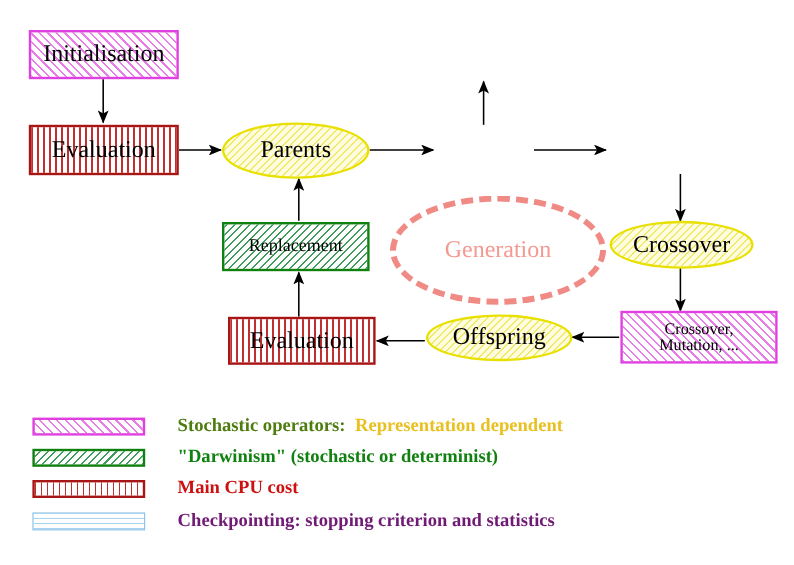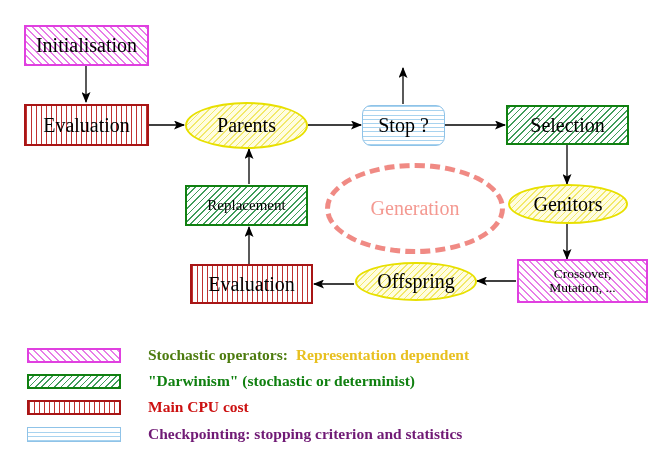--- a/index.html
+++ b/index.html
@@ -180,30 +180,24 @@
 
   <div class="node fill-red txt-20" style="left:24px; top:104px; width:125px; height:42px;">
     <span>Evaluation</span>
   </div>
 
   <div class="ellipse txt-20" style="left:185px; top:102px; width:123px; height:47px;">
     <span>Parents</span>
   </div>
 
 
-  <div class="node fill-blue rounded txt-20" style="left:362px; top:105px; width:83px; height:41px;">
-    <span>Stop ?</span>
-  </div>
-
-  <div class="node fill-green txt-20" style="left:506px; top:105px; width:123px; height:40px;">
-    <span>Selection</span>
-  </div>
+
 
   <div class="ellipse txt-20" style="left:508px; top:184px; width:120px; height:40px;">
-    <span>Genitors</span>
+    <span>Crossover</span>
   </div>
 
   <div class="node fill-magenta txt-13" style="left:517px; top:259px; width:131px; height:44px; flex-direction:column; justify-content:center;">
     <span>Crossover,</span>
     <span>Mutation, ...</span>
   </div>
 
   <div class="ellipse txt-20" style="left:355px; top:262px; width:122px; height:39px;">
     <span>Offspring</span>
   </div>

